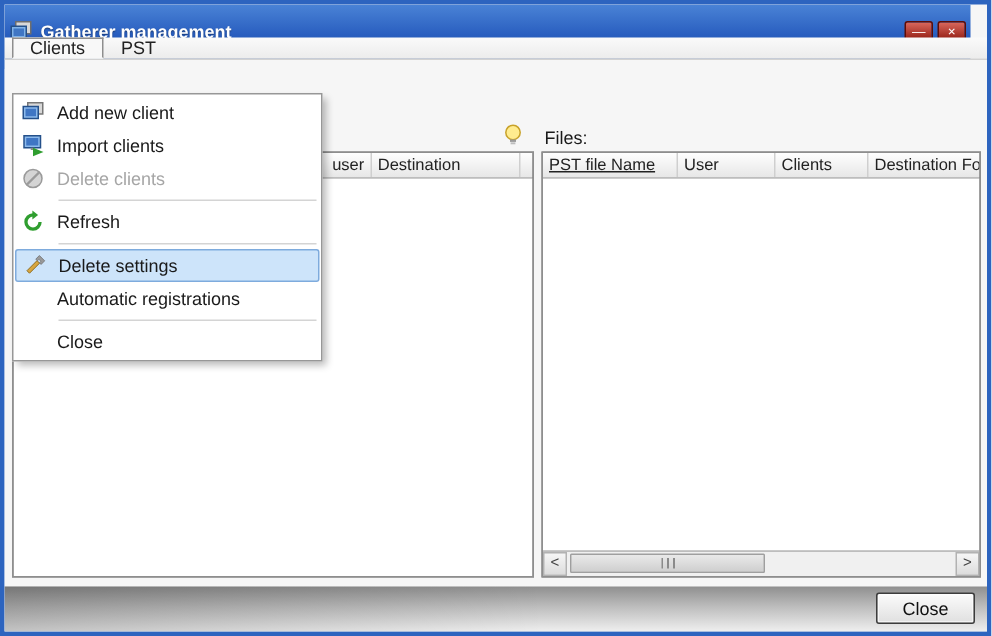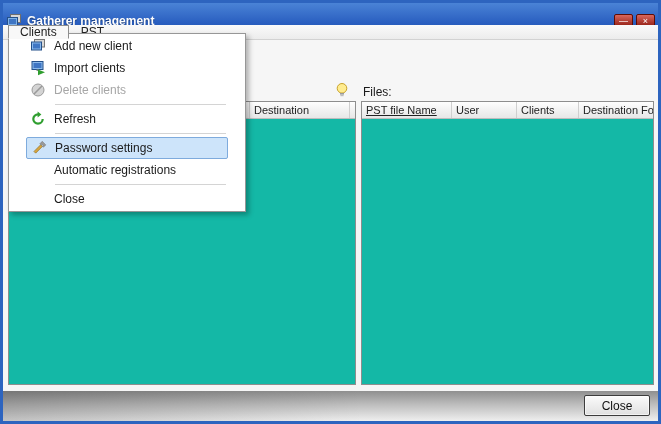--- a/index.html
+++ b/index.html
@@ -3,21 +3,21 @@
 <meta charset="utf-8">
 <style>
   html,body{margin:0;padding:0;background:#ffffff;}
   .window{
     position:relative;width:661px;height:424px;box-sizing:border-box;
     border:3px solid #2d64bf;background:#f6f6f6;overflow:hidden;
     font-family:"Liberation Sans",sans-serif;font-size:12px;color:#1a1a1a;
   }
   
   .titlebar{
-    position:absolute;top:0;left:0;right:0;height:36px;
+    position:absolute;top:0;left:0;right:11px;height:36px;
     display:flex;align-items:center;padding:0 3px;box-sizing:border-box;
     background:linear-gradient(#4a83d6 0%,#2a5fc0 55%,#1d4fa6 100%);
   }
   .app-icon{width:16px;height:16px;flex:none;display:inline-block;}
   .tb-title{flex:1;margin-left:5px;font-weight:bold;color:#fff;font-size:12px;text-shadow:0 1px 1px rgba(0,0,0,.45);
     white-space:nowrap;overflow:hidden;}
   .win-controls{display:flex;align-items:center;}
   .winbtn{
     width:19px;height:14px;margin-left:3px;padding:0;cursor:default;
     background:linear-gradient(#d9675c,#8f1a10);border:1px solid #5f0c05;border-radius:2px;
@@ -28,22 +28,22 @@
     position:absolute;top:22px;left:0;right:0;height:15px;box-sizing:border-box;
     display:flex;align-items:stretch;padding-left:5px;
     background:linear-gradient(#fafafa,#ececec);border-bottom:1px solid #d2d2d2;
   }
   .mb-item{display:flex;align-items:center;padding:0 12px;color:#222;}
   .mb-item.open{border:1px solid #8e8e8e;border-bottom-color:#f8f8f8;background:#f8f8f8;padding:0 11px;position:relative;z-index:11;}
   
   .content{position:absolute;top:43px;left:0;right:0;bottom:30px;background:#f6f6f6;}
   .bulb{position:absolute;left:331px;top:36px;width:16px;height:16px;}
   .files-label{position:absolute;left:360px;top:39px;}
-  .panel{position:absolute;top:55px;height:284px;box-sizing:border-box;background:#14b8a6;border:1px solid #8e8e8e;
-    display:flex;flex-direction:row;overflow:hidden;}
+  .panel{position:absolute;top:55px;height:284px;box-sizing:border-box;background:#737373;border:1px solid #8e8e8e;
+    display:flex;flex-direction:column;overflow:hidden;}
   .panel.left{left:5px;width:348px;}
   .panel.right{left:358px;width:293px;}
   .lv-header{display:flex;height:17px;flex:none;box-sizing:border-box;
     background:linear-gradient(#fefefe,#e7e7e7);border-bottom:1px solid #bdbdbd;}
   .lv-col{box-sizing:border-box;border-right:1px solid #cfcfcf;font-size:11px;line-height:16px;
     padding:0 4px;white-space:nowrap;overflow:hidden;color:#222;}
   .col-user{width:241px;text-align:right;}
   .col-dest{width:100px;}
   .col-fill{flex:1;border-right:none;}
   .c1{width:90px;text-decoration:underline;} .c2{width:65px;} .c3{width:62px;} .c4{flex:1;border-right:none;}
@@ -53,22 +53,22 @@
   .sb-btn{width:16px;height:100%;box-sizing:border-box;flex:none;
     background:linear-gradient(#f6f6f6,#dcdcdc);border:1px solid #b2b2b2;
     font-size:10px;line-height:14px;text-align:center;color:#444;}
   .sb-track{flex:1;position:relative;}
   .sb-thumb{position:absolute;left:2px;top:1px;width:130px;height:13px;box-sizing:border-box;
     background:linear-gradient(#e9e9e9,#cfcfcf);border:1px solid #9f9f9f;border-radius:1px;
     display:flex;align-items:center;justify-content:center;}
   .grip{width:9px;height:7px;background:repeating-linear-gradient(90deg,#8a8a8a 0 1px,transparent 1px 4px);}
   
   .dropdown{
-    position:absolute;top:30px;left:5px;width:238px;z-index:10;box-sizing:border-box;
-    background:#fff;border:1px solid #979797;box-shadow:3px 3px 5px rgba(0,0,0,.28);padding:1px 16px;
+    position:absolute;top:59px;left:5px;width:207px;z-index:10;box-sizing:border-box;
+    background:#fff;border:1px solid #979797;box-shadow:3px 3px 5px rgba(0,0,0,.28);padding:1px 0;
   }
   .mi{height:22px;display:flex;align-items:center;gap:8px;padding:0 6px 0 5px;box-sizing:border-box;}
   .mi-ic{width:16px;height:16px;flex:none;display:inline-block;}
   .mi-label{white-space:nowrap;}
   .mi.disabled .mi-label{color:#a6a6a6;}
   .mi.hl{background:#cde4fa;border:1px solid #7eabdd;border-radius:2px;height:22px;margin:0 1px;padding:0 5px 0 4px;}
   .sep{height:1px;background:#d4d4d4;margin:3px 3px 3px 30px;}
   
   .footer{
     position:absolute;left:0;right:0;bottom:0;height:30px;
@@ -202,21 +202,21 @@
 
     <div class="mi hl">
       <span class="mi-ic">
         <svg width="16" height="16" viewBox="0 0 16 16">
           <g transform="rotate(45 8 8)">
             <rect x="6.9" y="4.5" width="2.4" height="9.5" fill="#d8a63f" stroke="#8a6a1f" stroke-width="0.6"></rect>
             <path d="M5.6 1 h5 v3.4 h-1.6 v-1.4 h-1.8 v1.4 h-1.6 z" fill="#9a9a9a" stroke="#6e6e6e" stroke-width="0.5"></path>
           </g>
         </svg>
       </span>
-      <span class="mi-label">Password settings</span>
+      <span class="mi-label">Delete settings</span>
     </div>
 
     <div class="mi">
       <span class="mi-ic"></span>
       <span class="mi-label">Automatic registrations</span>
     </div>
 
     <div class="sep"></div>
 
     <div class="mi">

